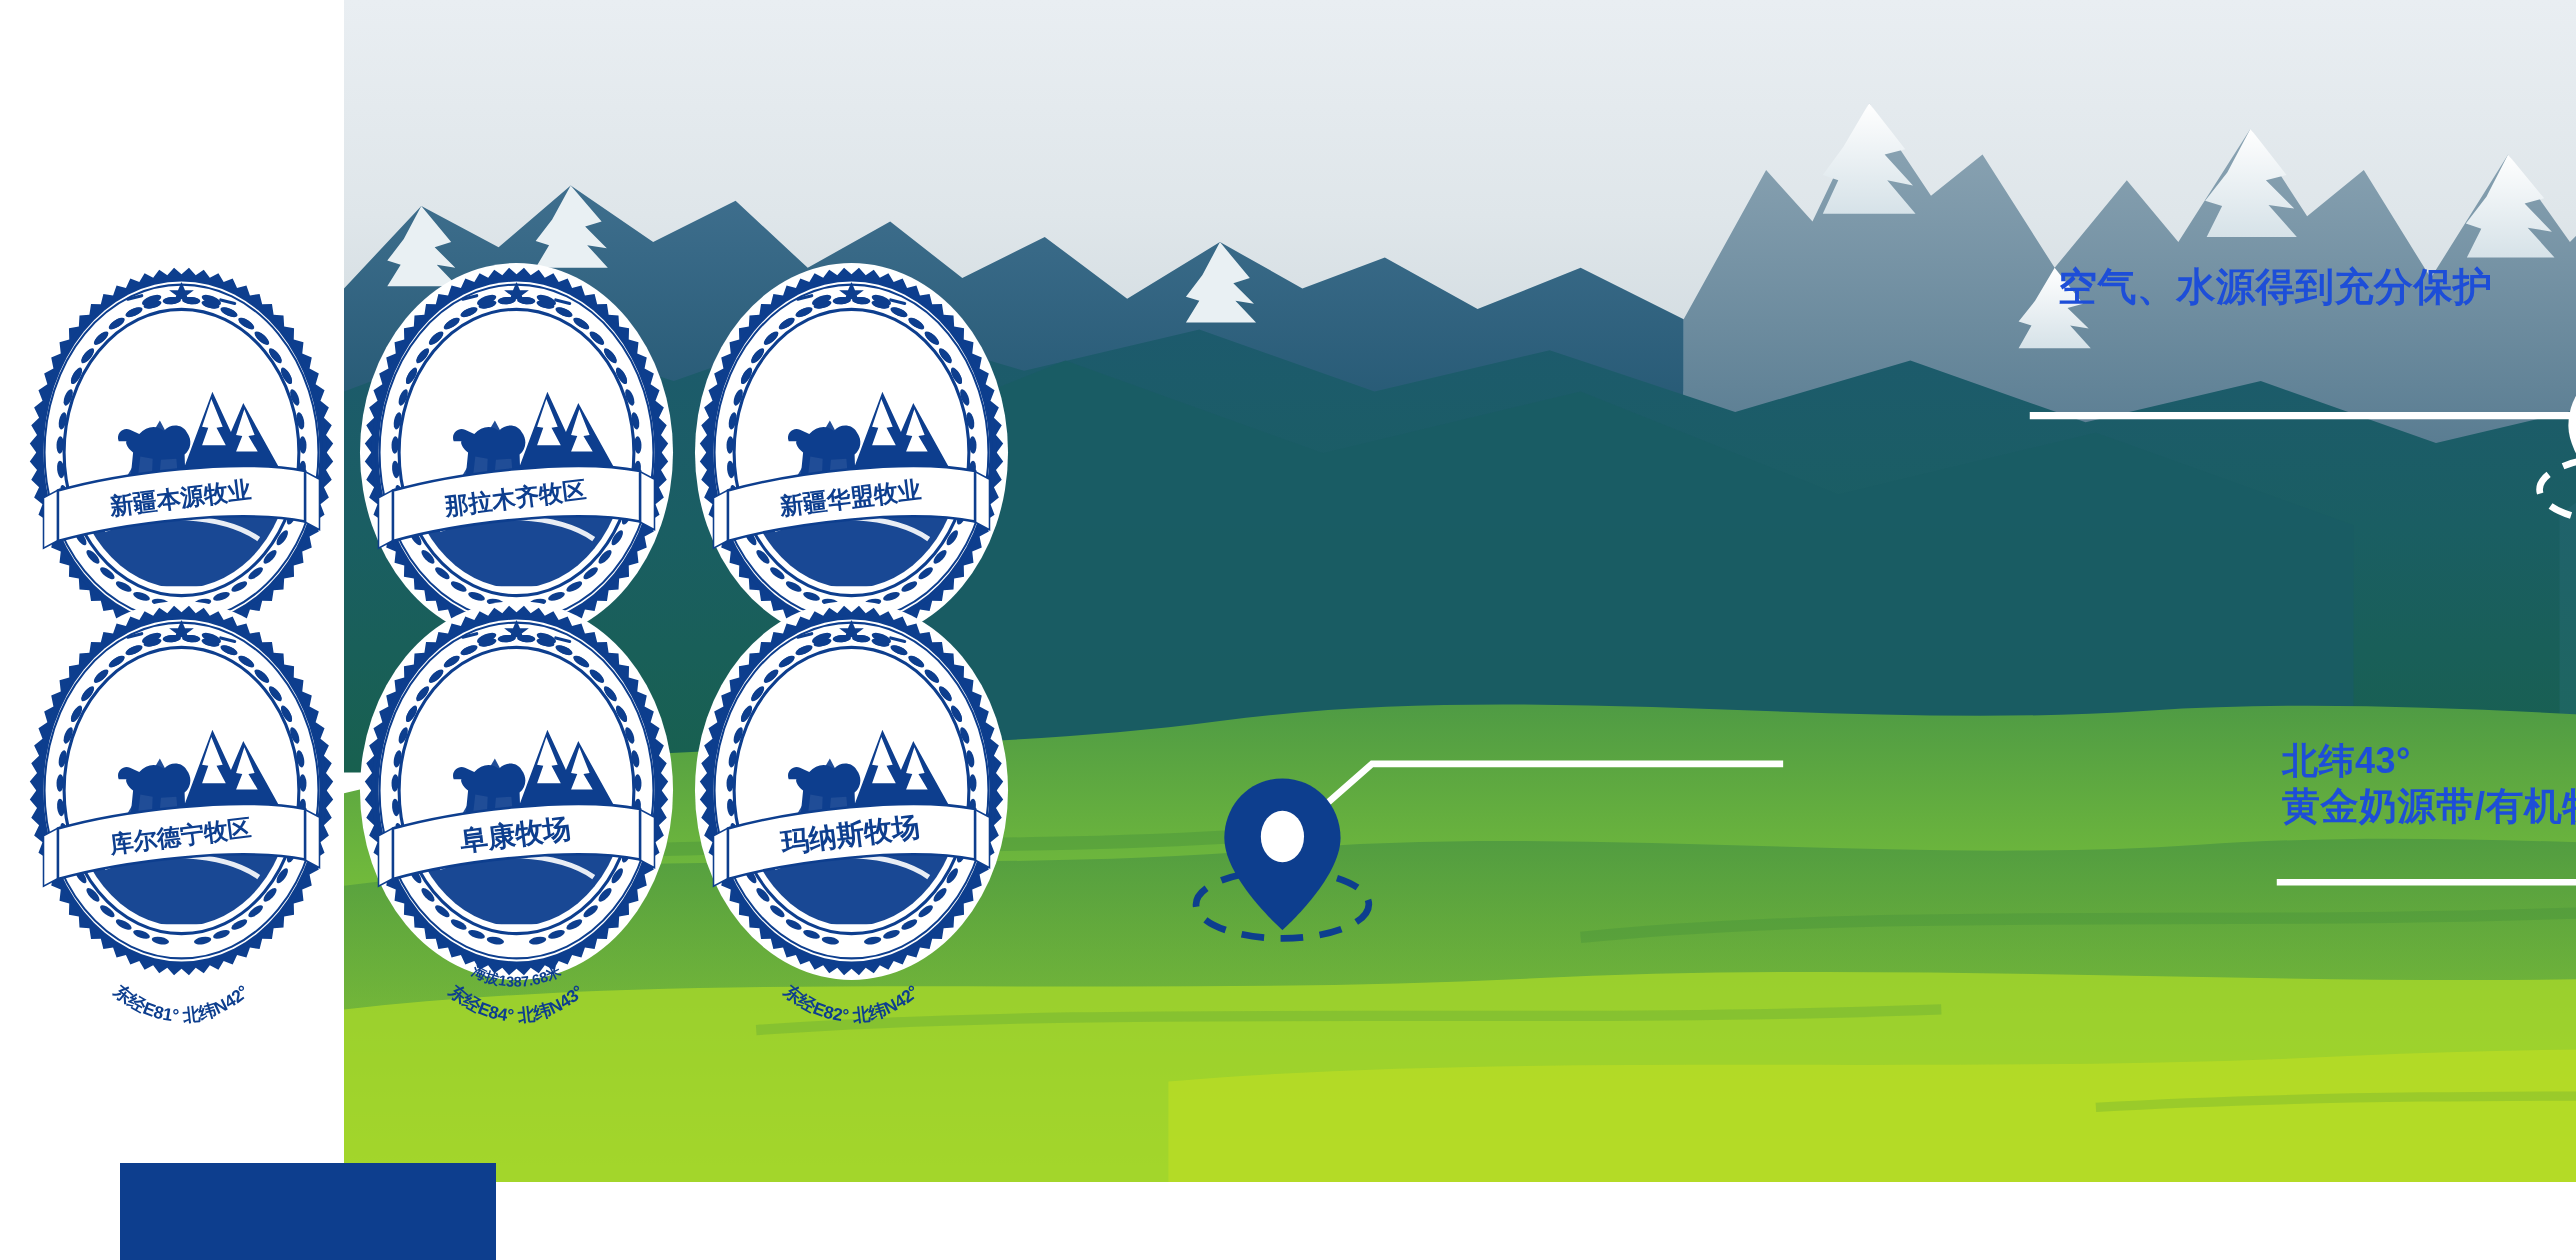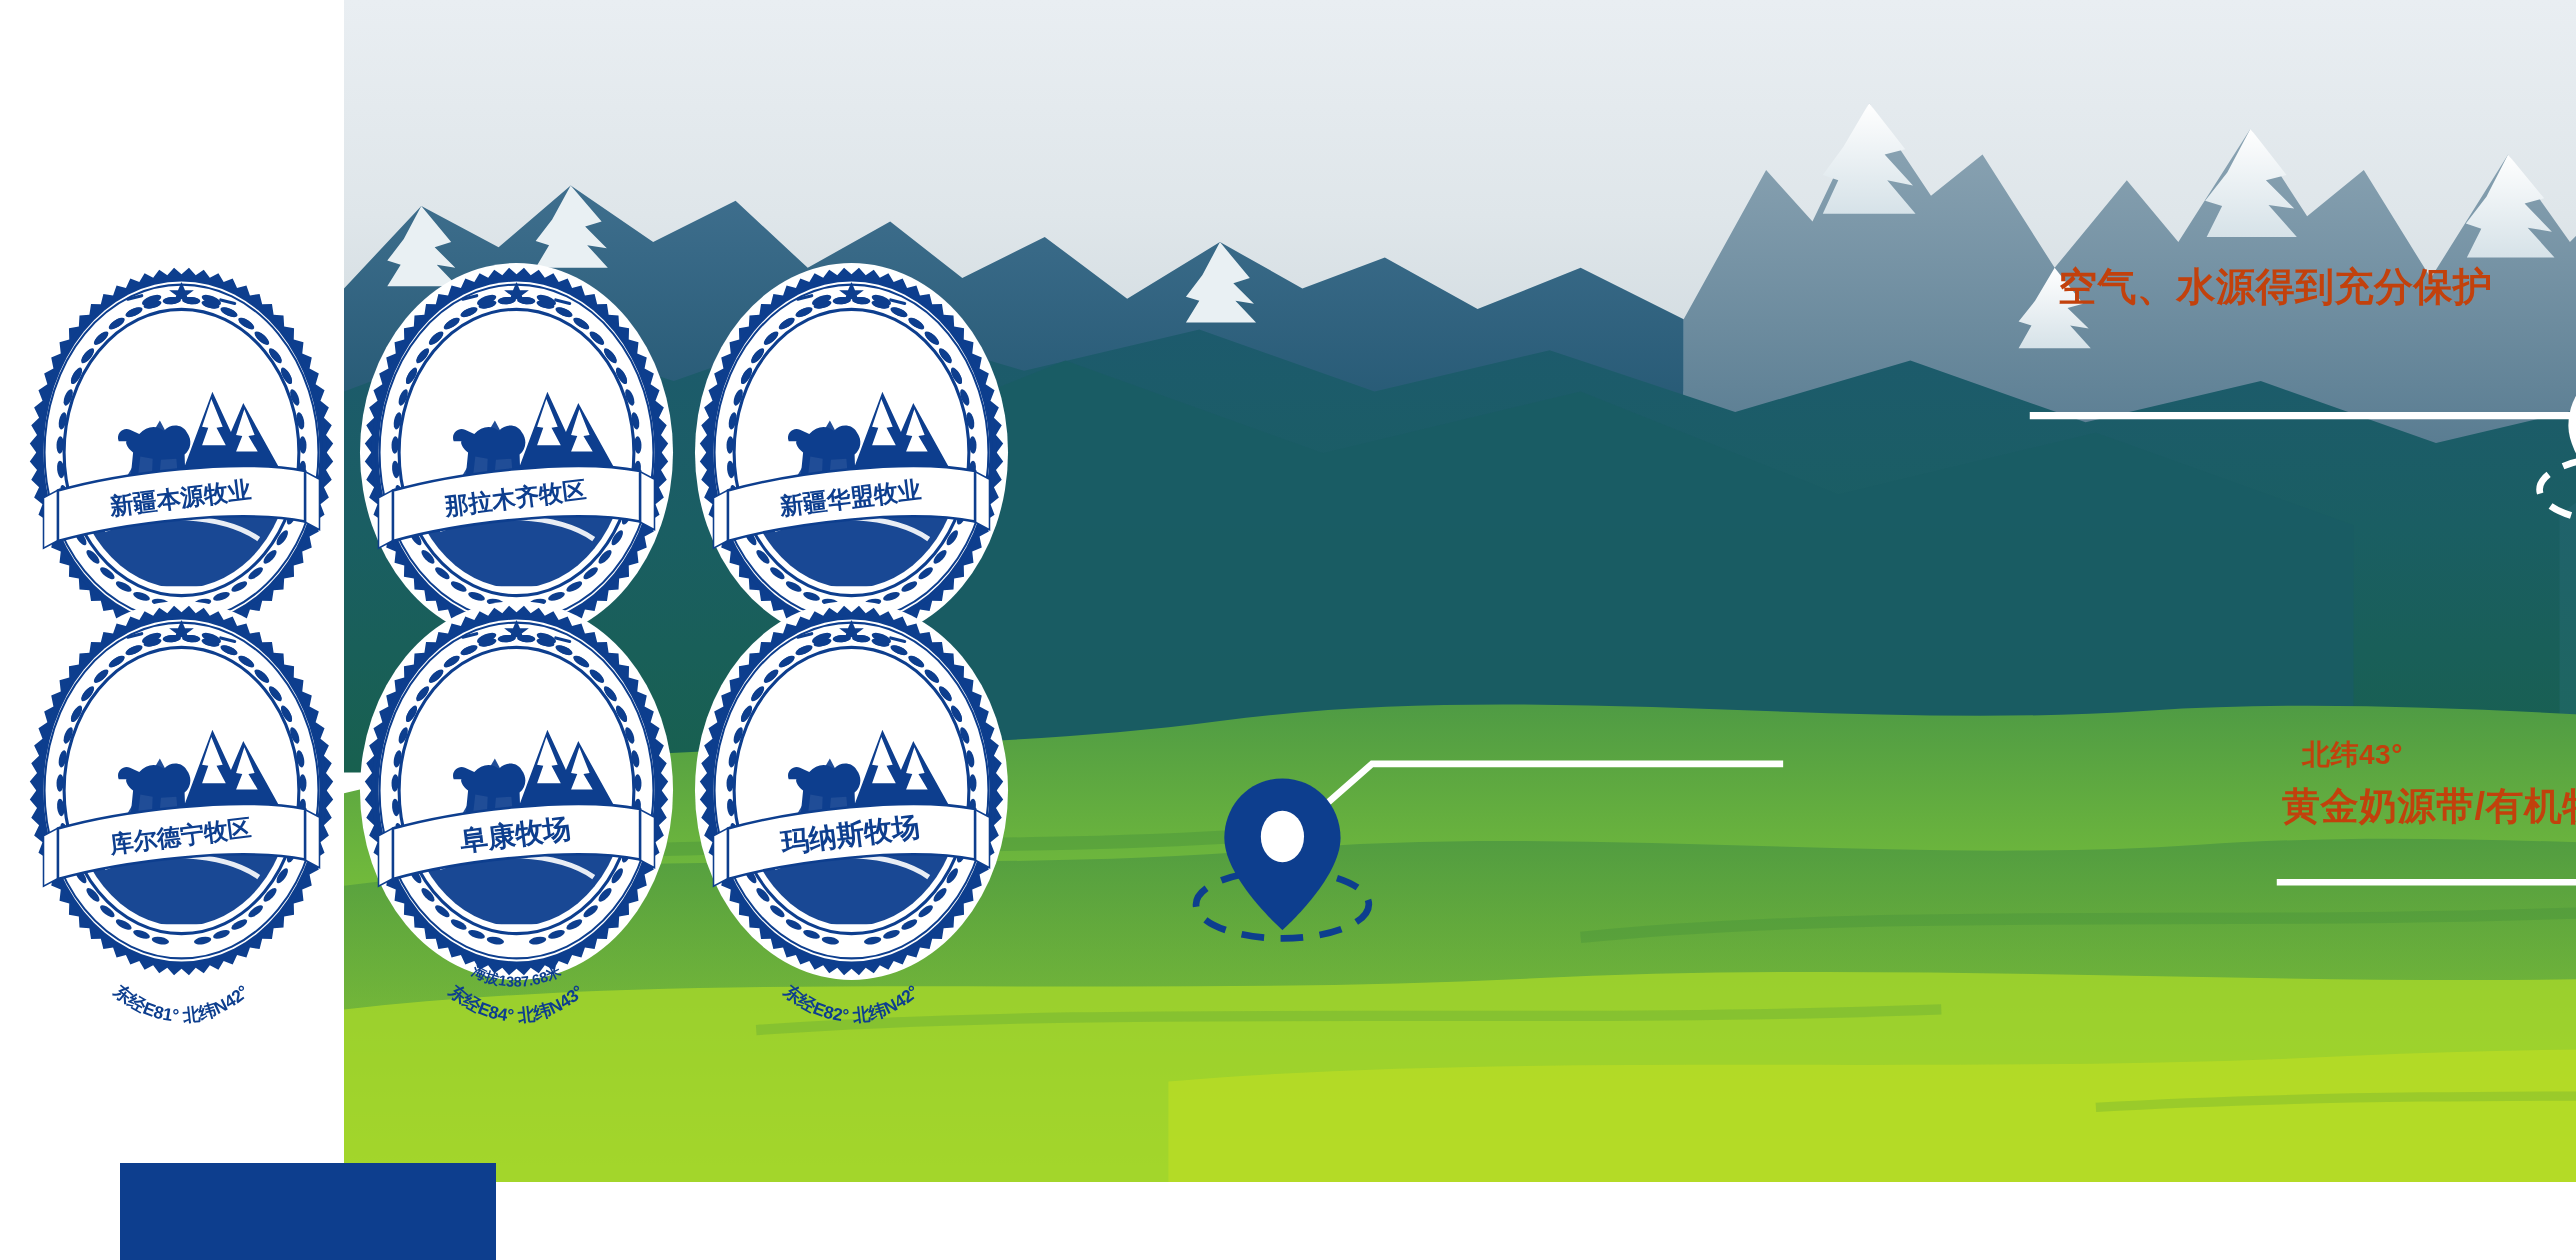--- a/index.html
+++ b/index.html
@@ -43,24 +43,24 @@
   .marker { position: absolute; }
   .marker svg { display:block; overflow: visible; }
 
   .anno-text {
     position: absolute;
     font-family: "Liberation Sans", "DejaVu Sans", sans-serif;
     font-weight: 700;
     white-space: nowrap;
     letter-spacing: 0.5px;
   }
-  .anno-text.white { color: #c2410c; }
+  .anno-text.white { color: #1d4ed8; }
   .anno-text.l1 { font-size: 39px; line-height: 1.28; }
   .anno-text.l2 { font-size: 36px; line-height: 1.28; }
-  .anno-text.l3 { font-size: 28px; line-height: 1.32; margin-left: 20px; }
+  .anno-text.l3 { font-size: 36px; line-height: 1.32; }
   .anno-text.l3b { font-size: 38px; line-height: 1.25; }
 
   .leader { position: absolute; }
   .leader svg { display:block; overflow: visible; }
 </style>
 </head>
 <body>
 
 <div class="stage">
 

